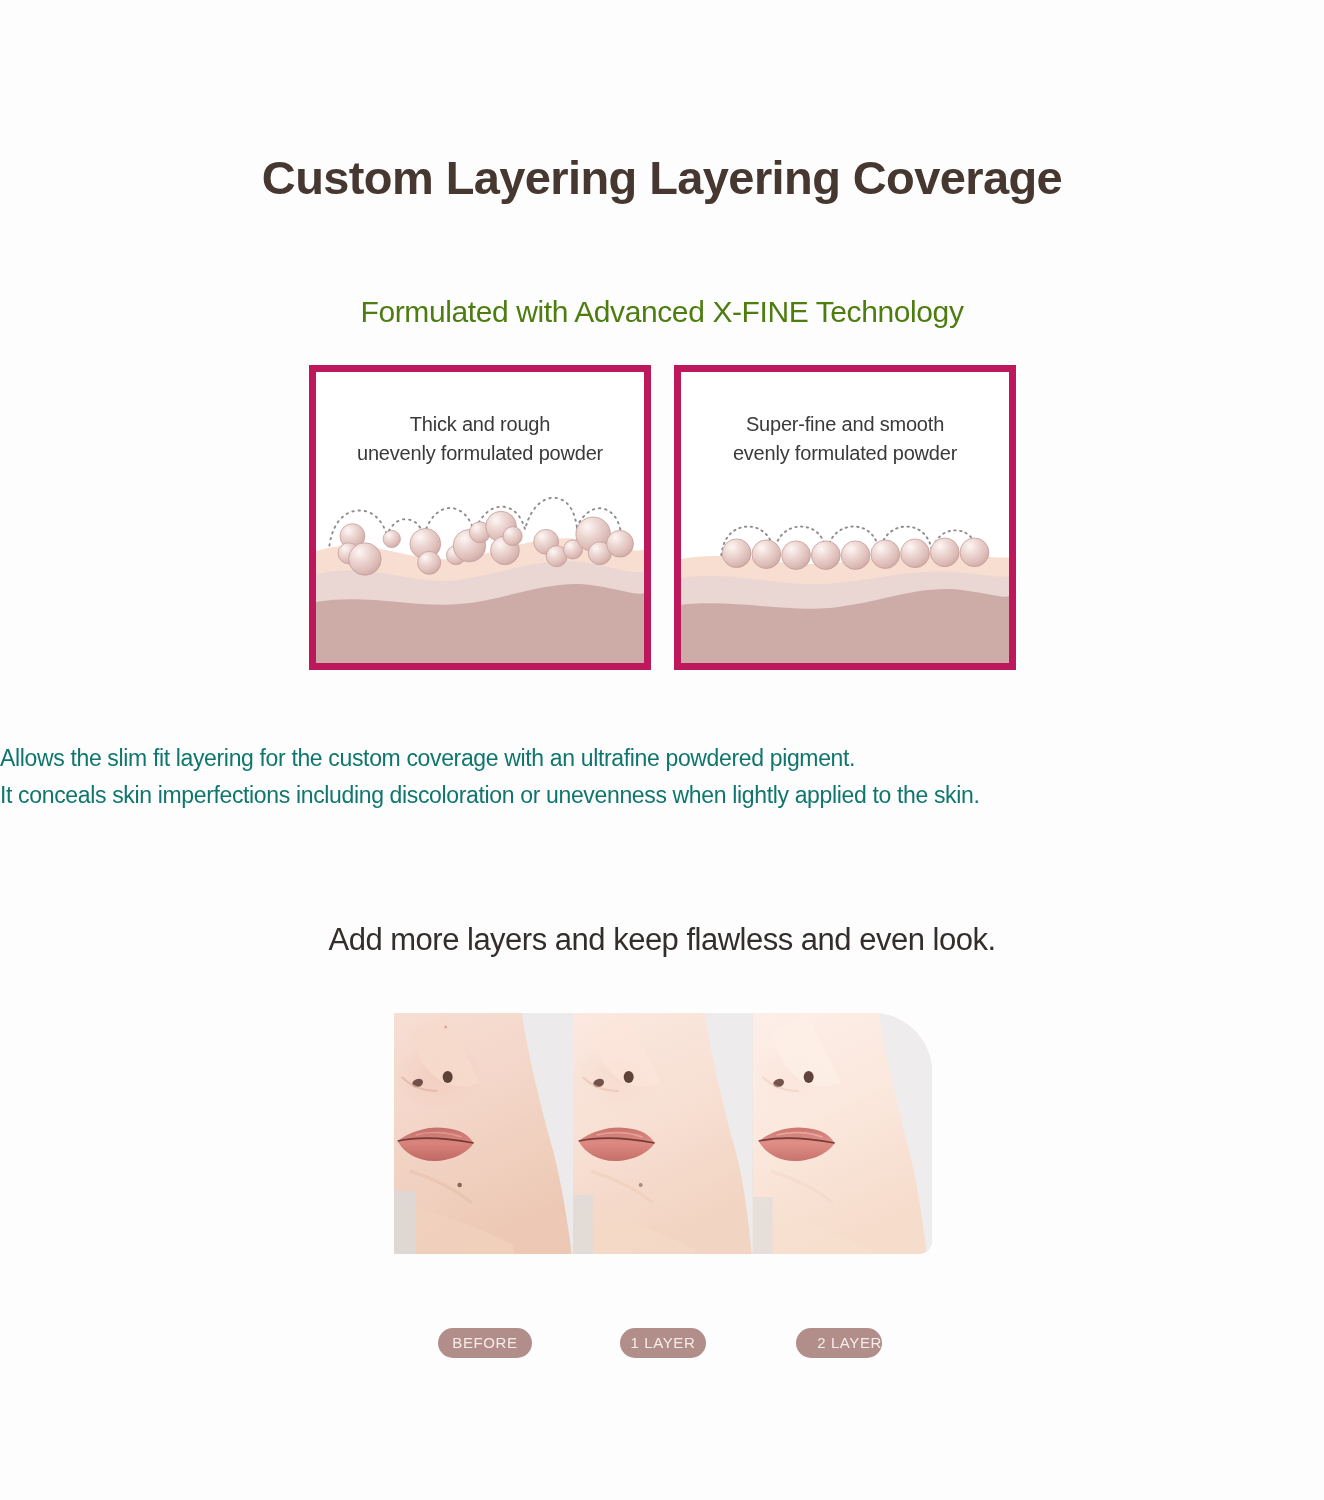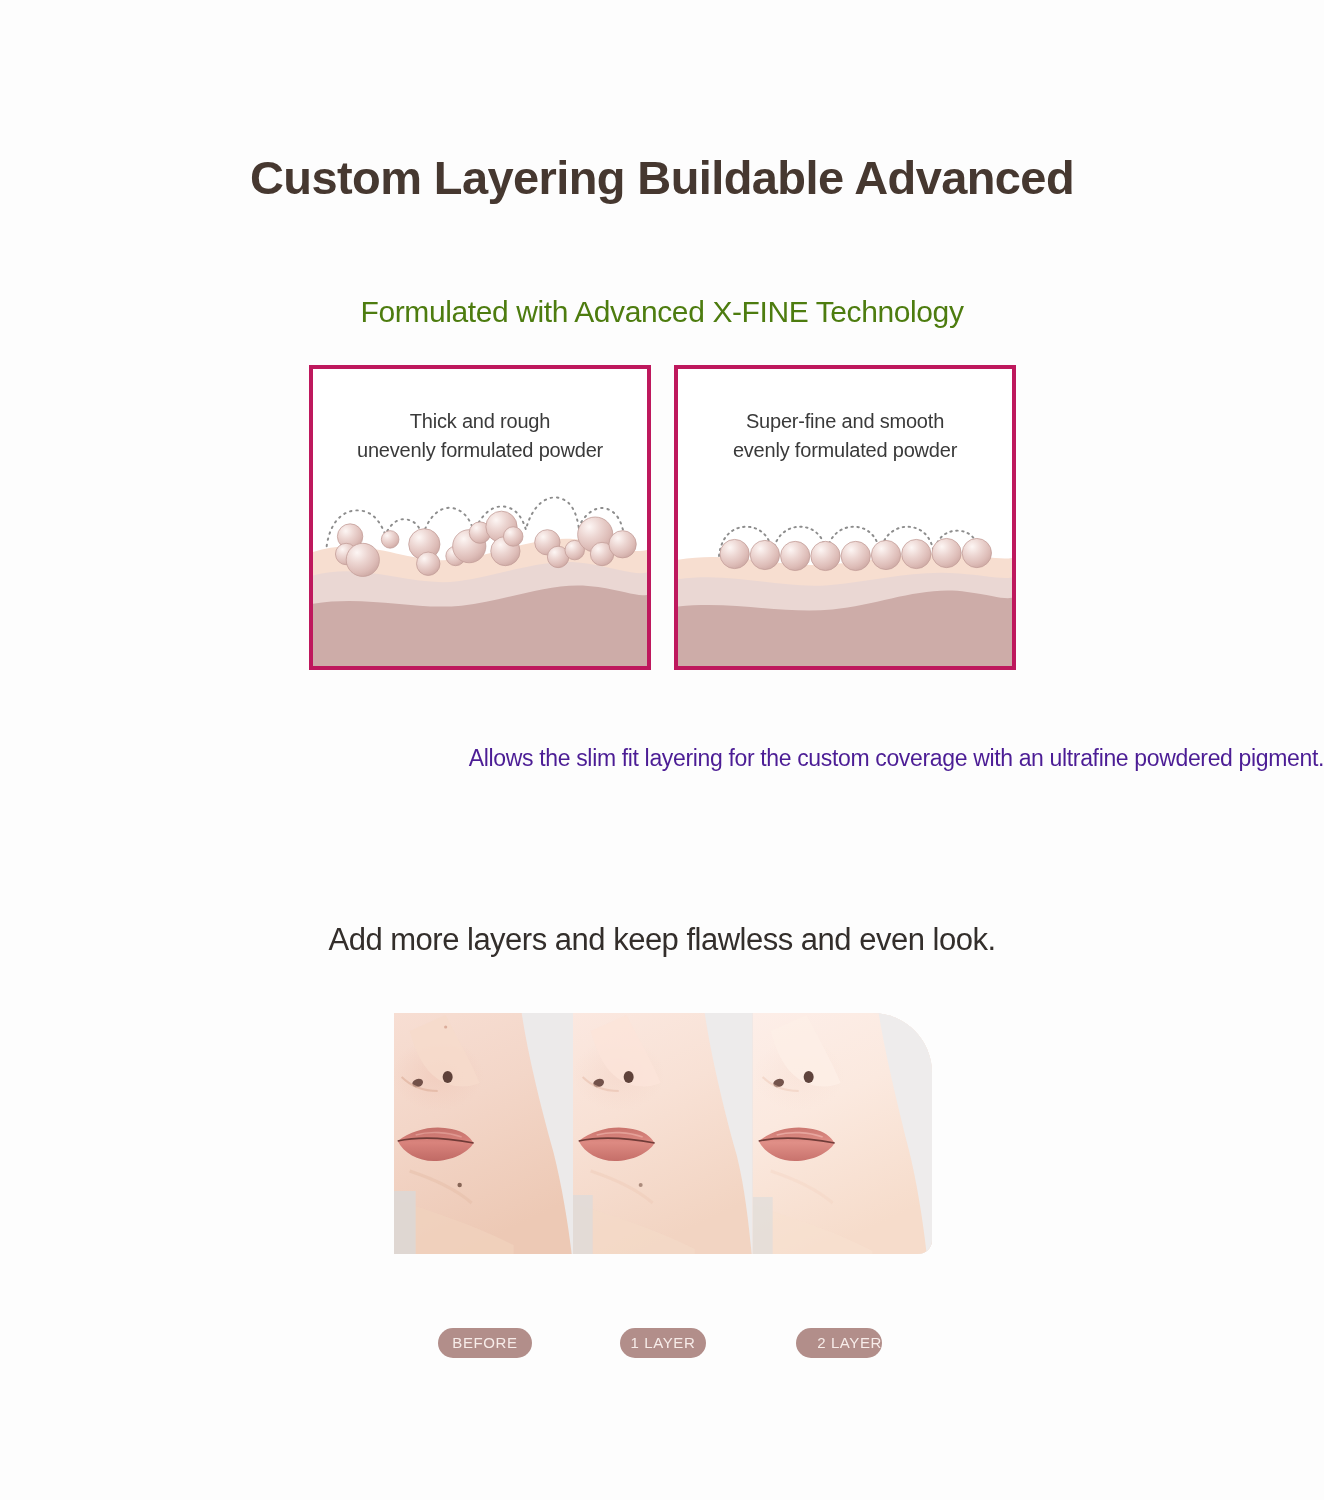--- a/index.html
+++ b/index.html
@@ -51,21 +51,21 @@
     width: 707px;
     height: 305px;
     display: flex;
     justify-content: space-between;
   }
 
   .panel {
     position: relative;
     width: 342px;
     height: 305px;
-    border: 4px solid #be185d;
+    border: 7px solid #be185d;
     background: #ffffff;
     overflow: hidden;
   }
 
   .panel-caption {
     position: absolute;
     left: 0; top: 38px;
     width: 100%;
     text-align: center;
     font-size: 20px;
@@ -80,24 +80,24 @@
     left: 0; top: 0;
     width: 100%;
     height: 100%;
   }
 
   
   .body-copy {
     position: absolute;
     left: 0; top: 740px;
     width: 1324px;
-    text-align: right;
+    text-align: left;
     font-size: 23px;
     line-height: 1.62;
-    color: #4c1d95;
+    color: #0f766e;
     letter-spacing: -0.35px;
   }
 
   
   .section-title {
     position: absolute;
     left: 0; top: 922px;
     width: 1324px;
     text-align: center;
     font-size: 31px;
@@ -154,21 +154,21 @@
   }
   .badge.b0 { left: 44px;  width: 94px; }
   .badge.b1 { left: 226px; width: 86px; }
   .badge.b2 { left: 402px; width: 86px; text-align: right; }
 </style>
 </head>
 <body>
 
 <div class="page">
 
-  <h1 class="main-title">Custom Layering Buildable Advanced</h1>
+  <h1 class="main-title">Custom Layering Layering Coverage</h1>
 
   <h2 class="sub-title">Formulated with Advanced X-FINE Technology</h2>
 
   <div class="panels">
 
     <div class="panel">
       <div class="panel-caption">
         <div>Thick and rough</div>
         <div>unevenly formulated powder</div>
       </div>
@@ -262,20 +262,21 @@
           <circle cx="244" cy="190" r="15" fill="url(#sphR)" stroke="#c29d98" stroke-width="0.8"></circle>
           <circle cx="275" cy="189" r="15" fill="url(#sphR)" stroke="#c29d98" stroke-width="0.8"></circle>
           <circle cx="306" cy="189" r="15" fill="url(#sphR)" stroke="#c29d98" stroke-width="0.8"></circle>
         </g>
       </svg>
     </div>
   </div>
 
   <div class="body-copy">
     <div>Allows the slim fit layering for the custom coverage with an ultrafine powdered pigment.</div>
+    <div>It conceals skin imperfections including discoloration or unevenness when lightly applied to the skin.</div>
   </div>
 
   <h3 class="section-title">Add more layers and keep flawless and even look.</h3>
 
   <div class="photo-strip">
 
     <div class="photo">
       <svg class="photo-svg" viewBox="0 0 180 241" preserveAspectRatio="xMidYMid slice">
         <defs>
           <linearGradient id="skin0" x1="0" y1="0" x2="0.35" y2="1">

